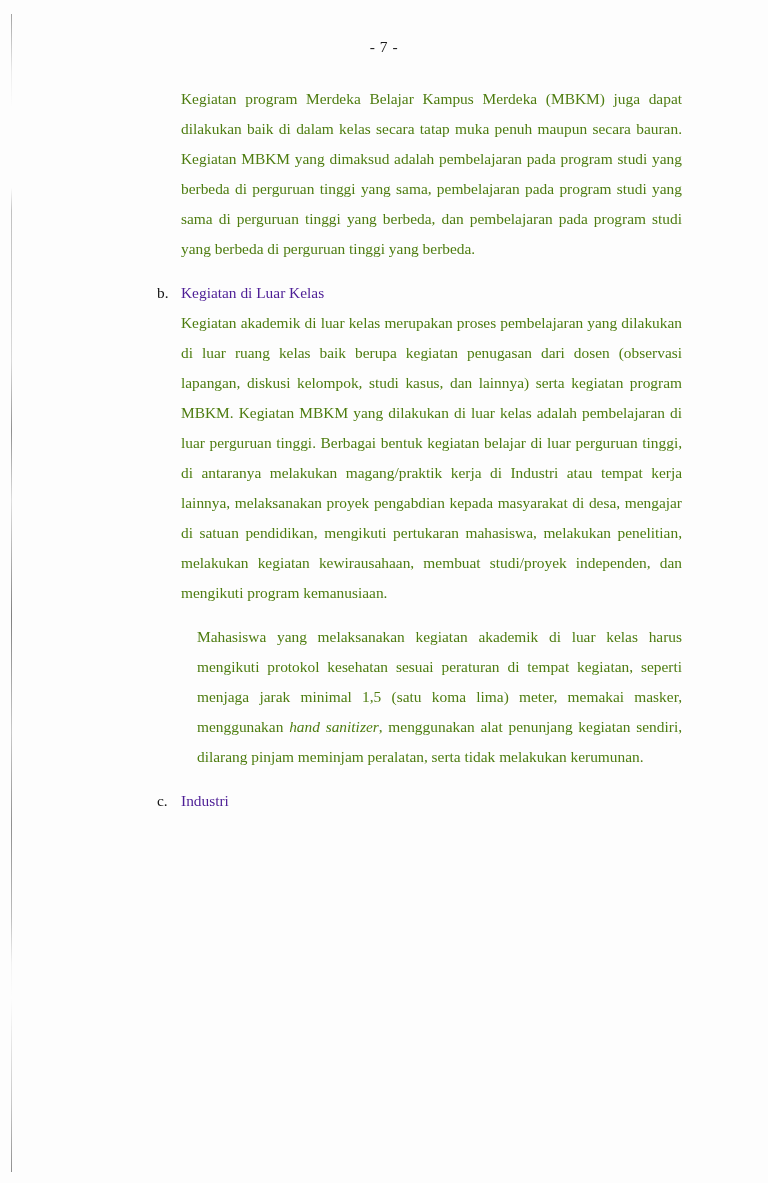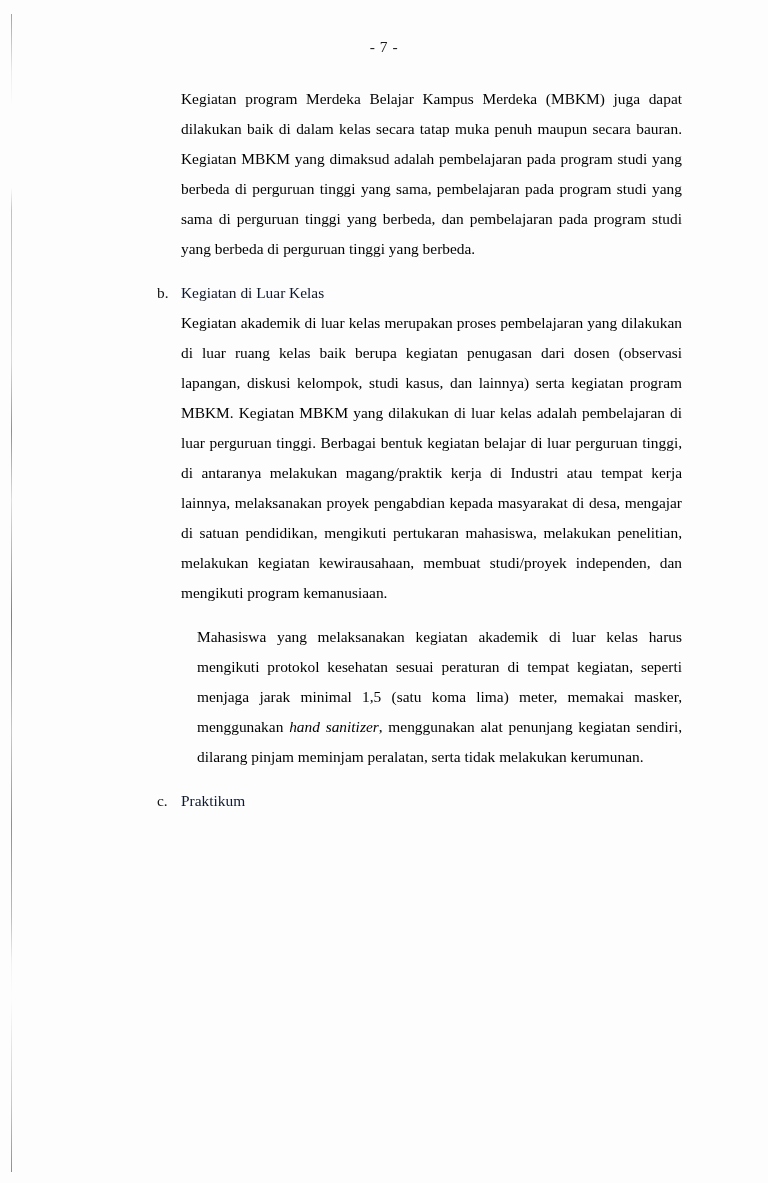--- a/index.html
+++ b/index.html
@@ -66,21 +66,21 @@
     top: 84px;
     width: 501px;
   }
 
   p.para {
     margin: 0 0 14px 0;
     font-size: 15.4px;
     line-height: 30px;
     text-align: justify;
     text-justify: inter-word;
-    color: #000000;
+    color: #4d7c0f;
     hyphens: none;
   }
 
   p.para:last-child {
     margin-bottom: 0;
     margin-left: 16px;
   }
 
   
   .list-item {
@@ -96,21 +96,21 @@
     font-size: 15.4px;
     line-height: 30px;
     color: #151515;
   }
 
   .list-item .item-title {
     margin: 0;
     font-size: 15.4px;
     line-height: 30px;
     text-align: left;
-    color: #0f172a;
+    color: #4c1d95;
   }
 
   .italic {
     font-style: italic;
   }
 </style>
 </head>
 <body>
 
 <div class="page">
@@ -126,17 +126,17 @@
 
     <div class="list-item">
       <span class="marker">b.</span>
       <p class="item-title">Kegiatan di Luar Kelas</p>
       <p class="para">Kegiatan akademik di luar kelas merupakan proses pembelajaran yang dilakukan di luar ruang kelas baik berupa kegiatan penugasan dari dosen (observasi lapangan, diskusi kelompok, studi kasus, dan lainnya) serta kegiatan program MBKM. Kegiatan MBKM yang dilakukan di luar kelas adalah pembelajaran di luar perguruan tinggi.  Berbagai bentuk kegiatan belajar di luar perguruan tinggi, di antaranya melakukan magang/praktik kerja di Industri atau tempat kerja lainnya, melaksanakan proyek pengabdian kepada masyarakat di desa, mengajar di satuan pendidikan, mengikuti pertukaran mahasiswa, melakukan penelitian, melakukan kegiatan kewirausahaan, membuat studi/proyek independen, dan mengikuti program kemanusiaan.</p>
       <p class="para"><span>Mahasiswa yang melaksanakan kegiatan akademik di luar kelas harus mengikuti protokol kesehatan sesuai peraturan di tempat kegiatan, seperti menjaga jarak minimal 1,5 (satu koma lima) meter, memakai masker, menggunakan </span><span class="italic">hand sanitizer</span><span>, menggunakan alat penunjang kegiatan sendiri, dilarang pinjam meminjam peralatan, serta tidak melakukan kerumunan.</span></p>
     </div>
 
     <div class="list-item">
       <span class="marker">c.</span>
-      <p class="item-title">Praktikum</p>
+      <p class="item-title">Industri</p>
     </div>
 
   </div>
 </div>
 
 </body></html>

